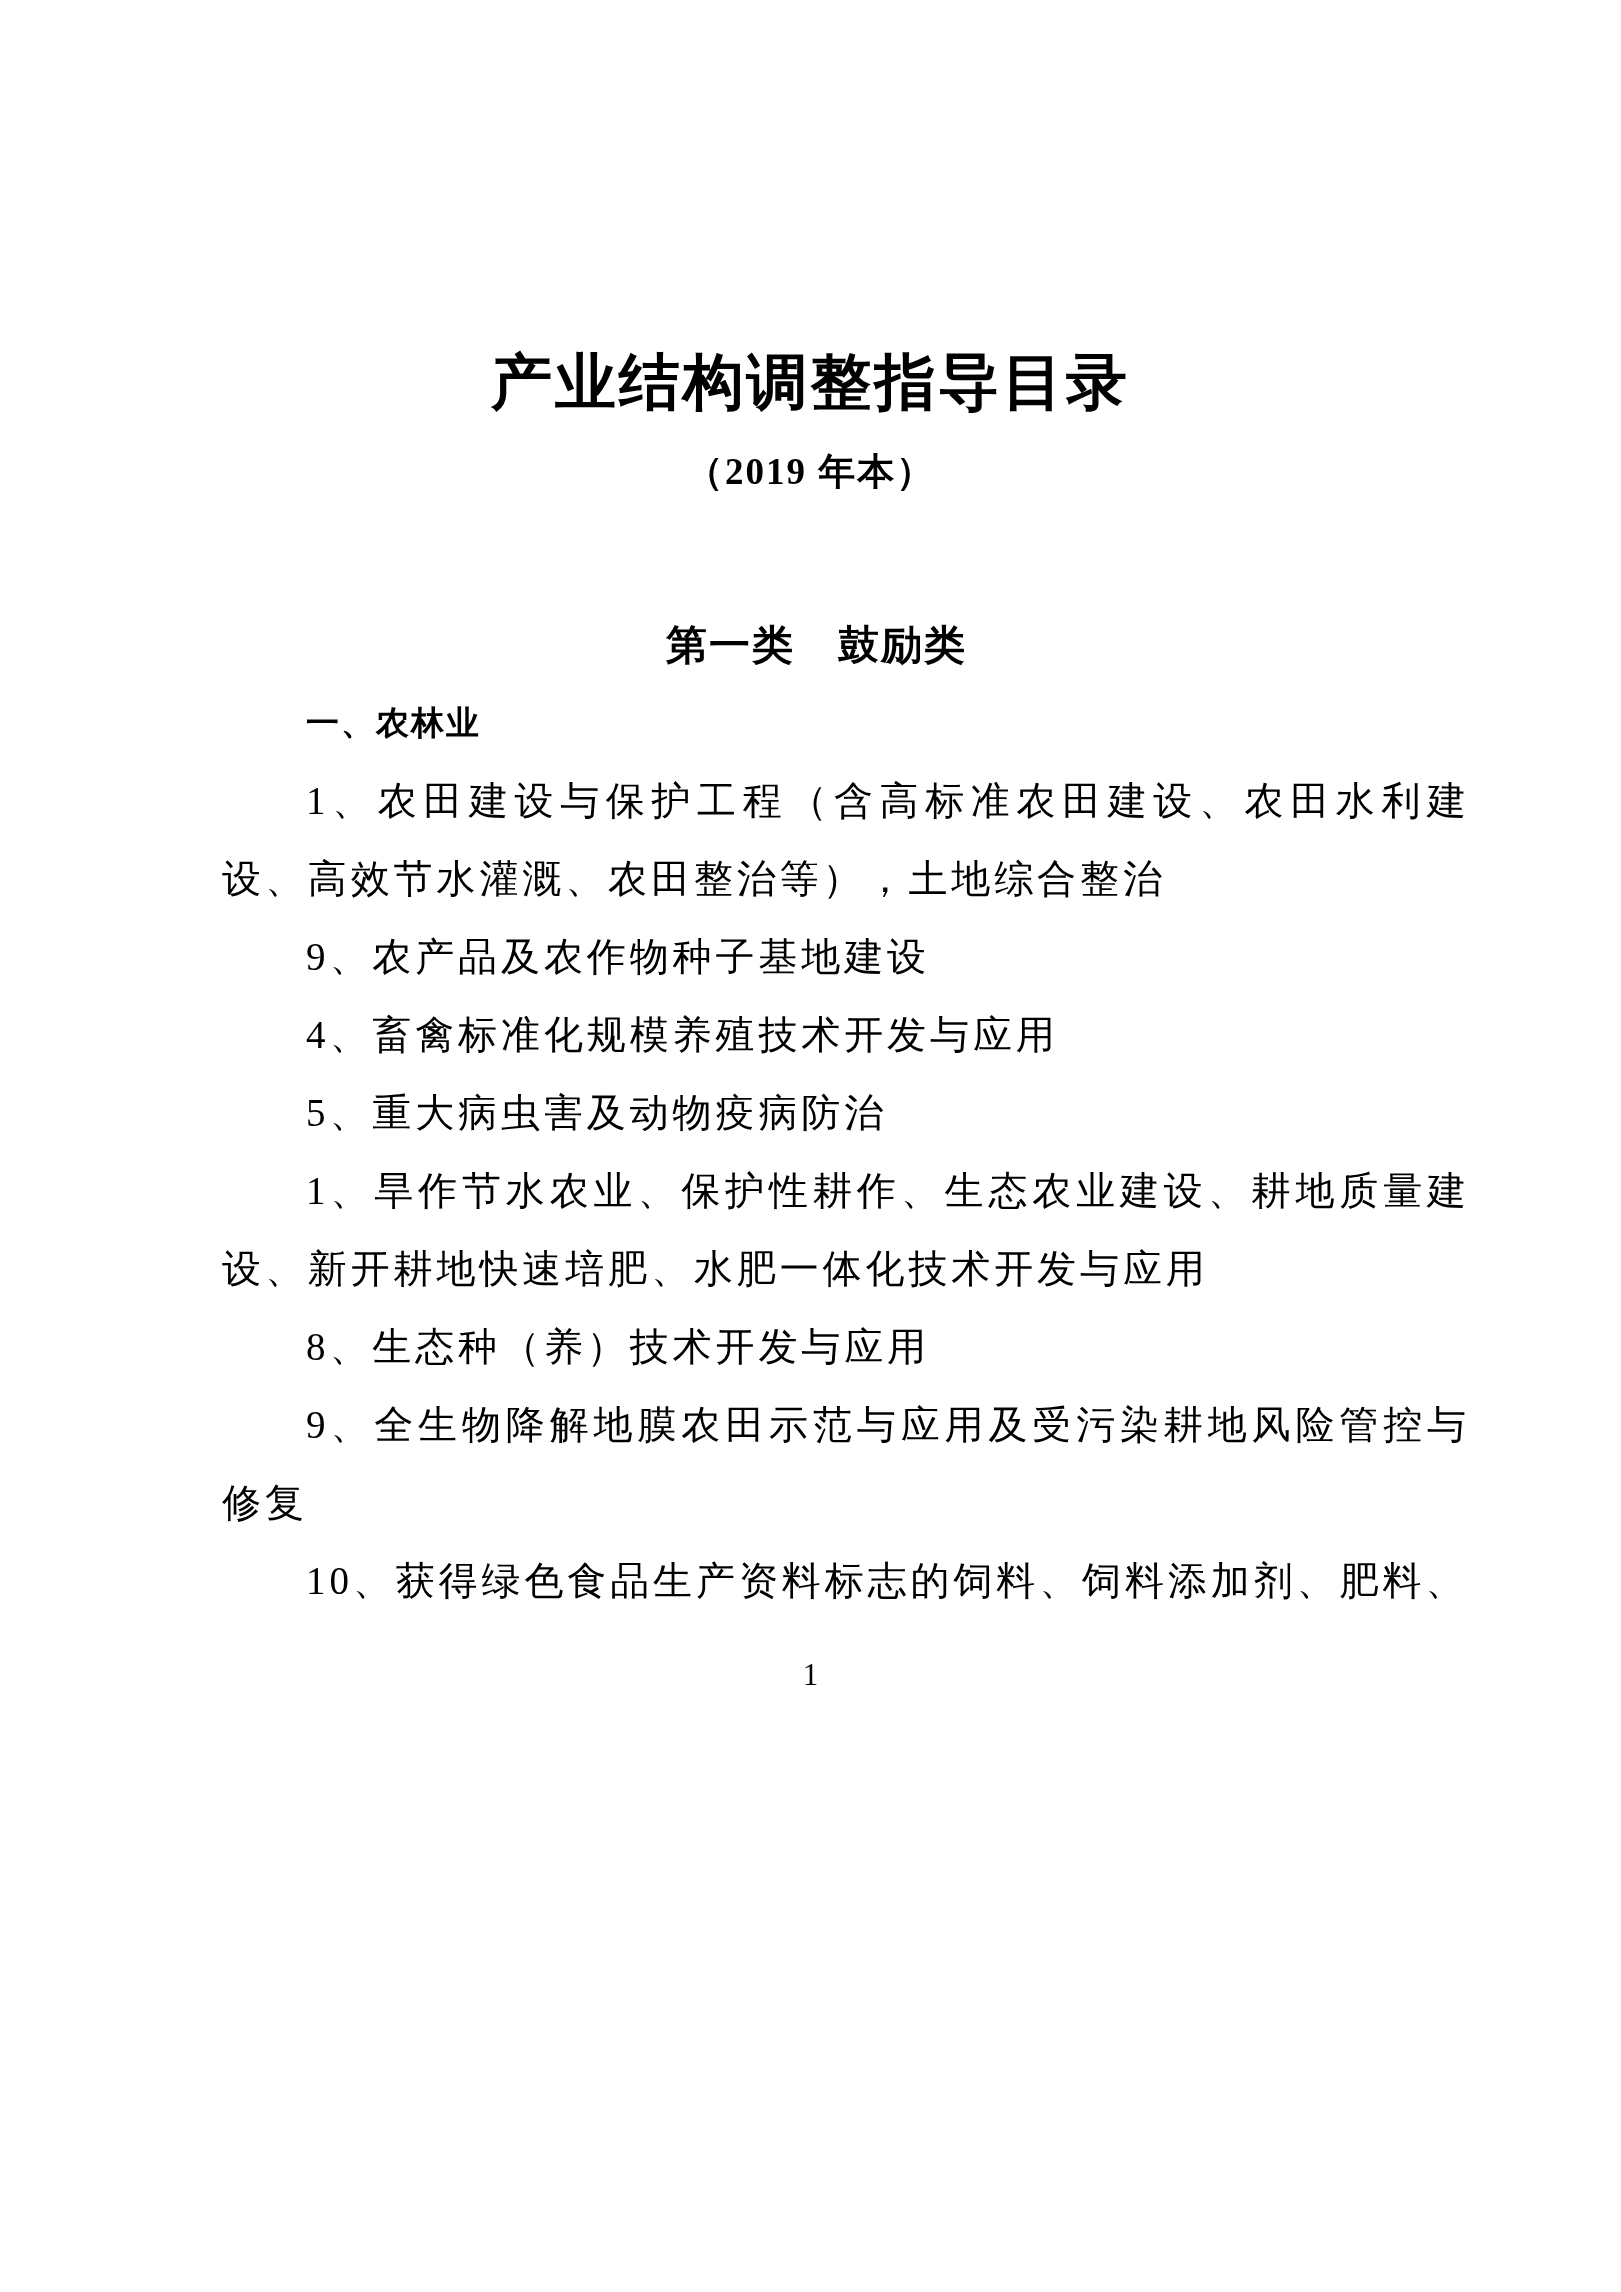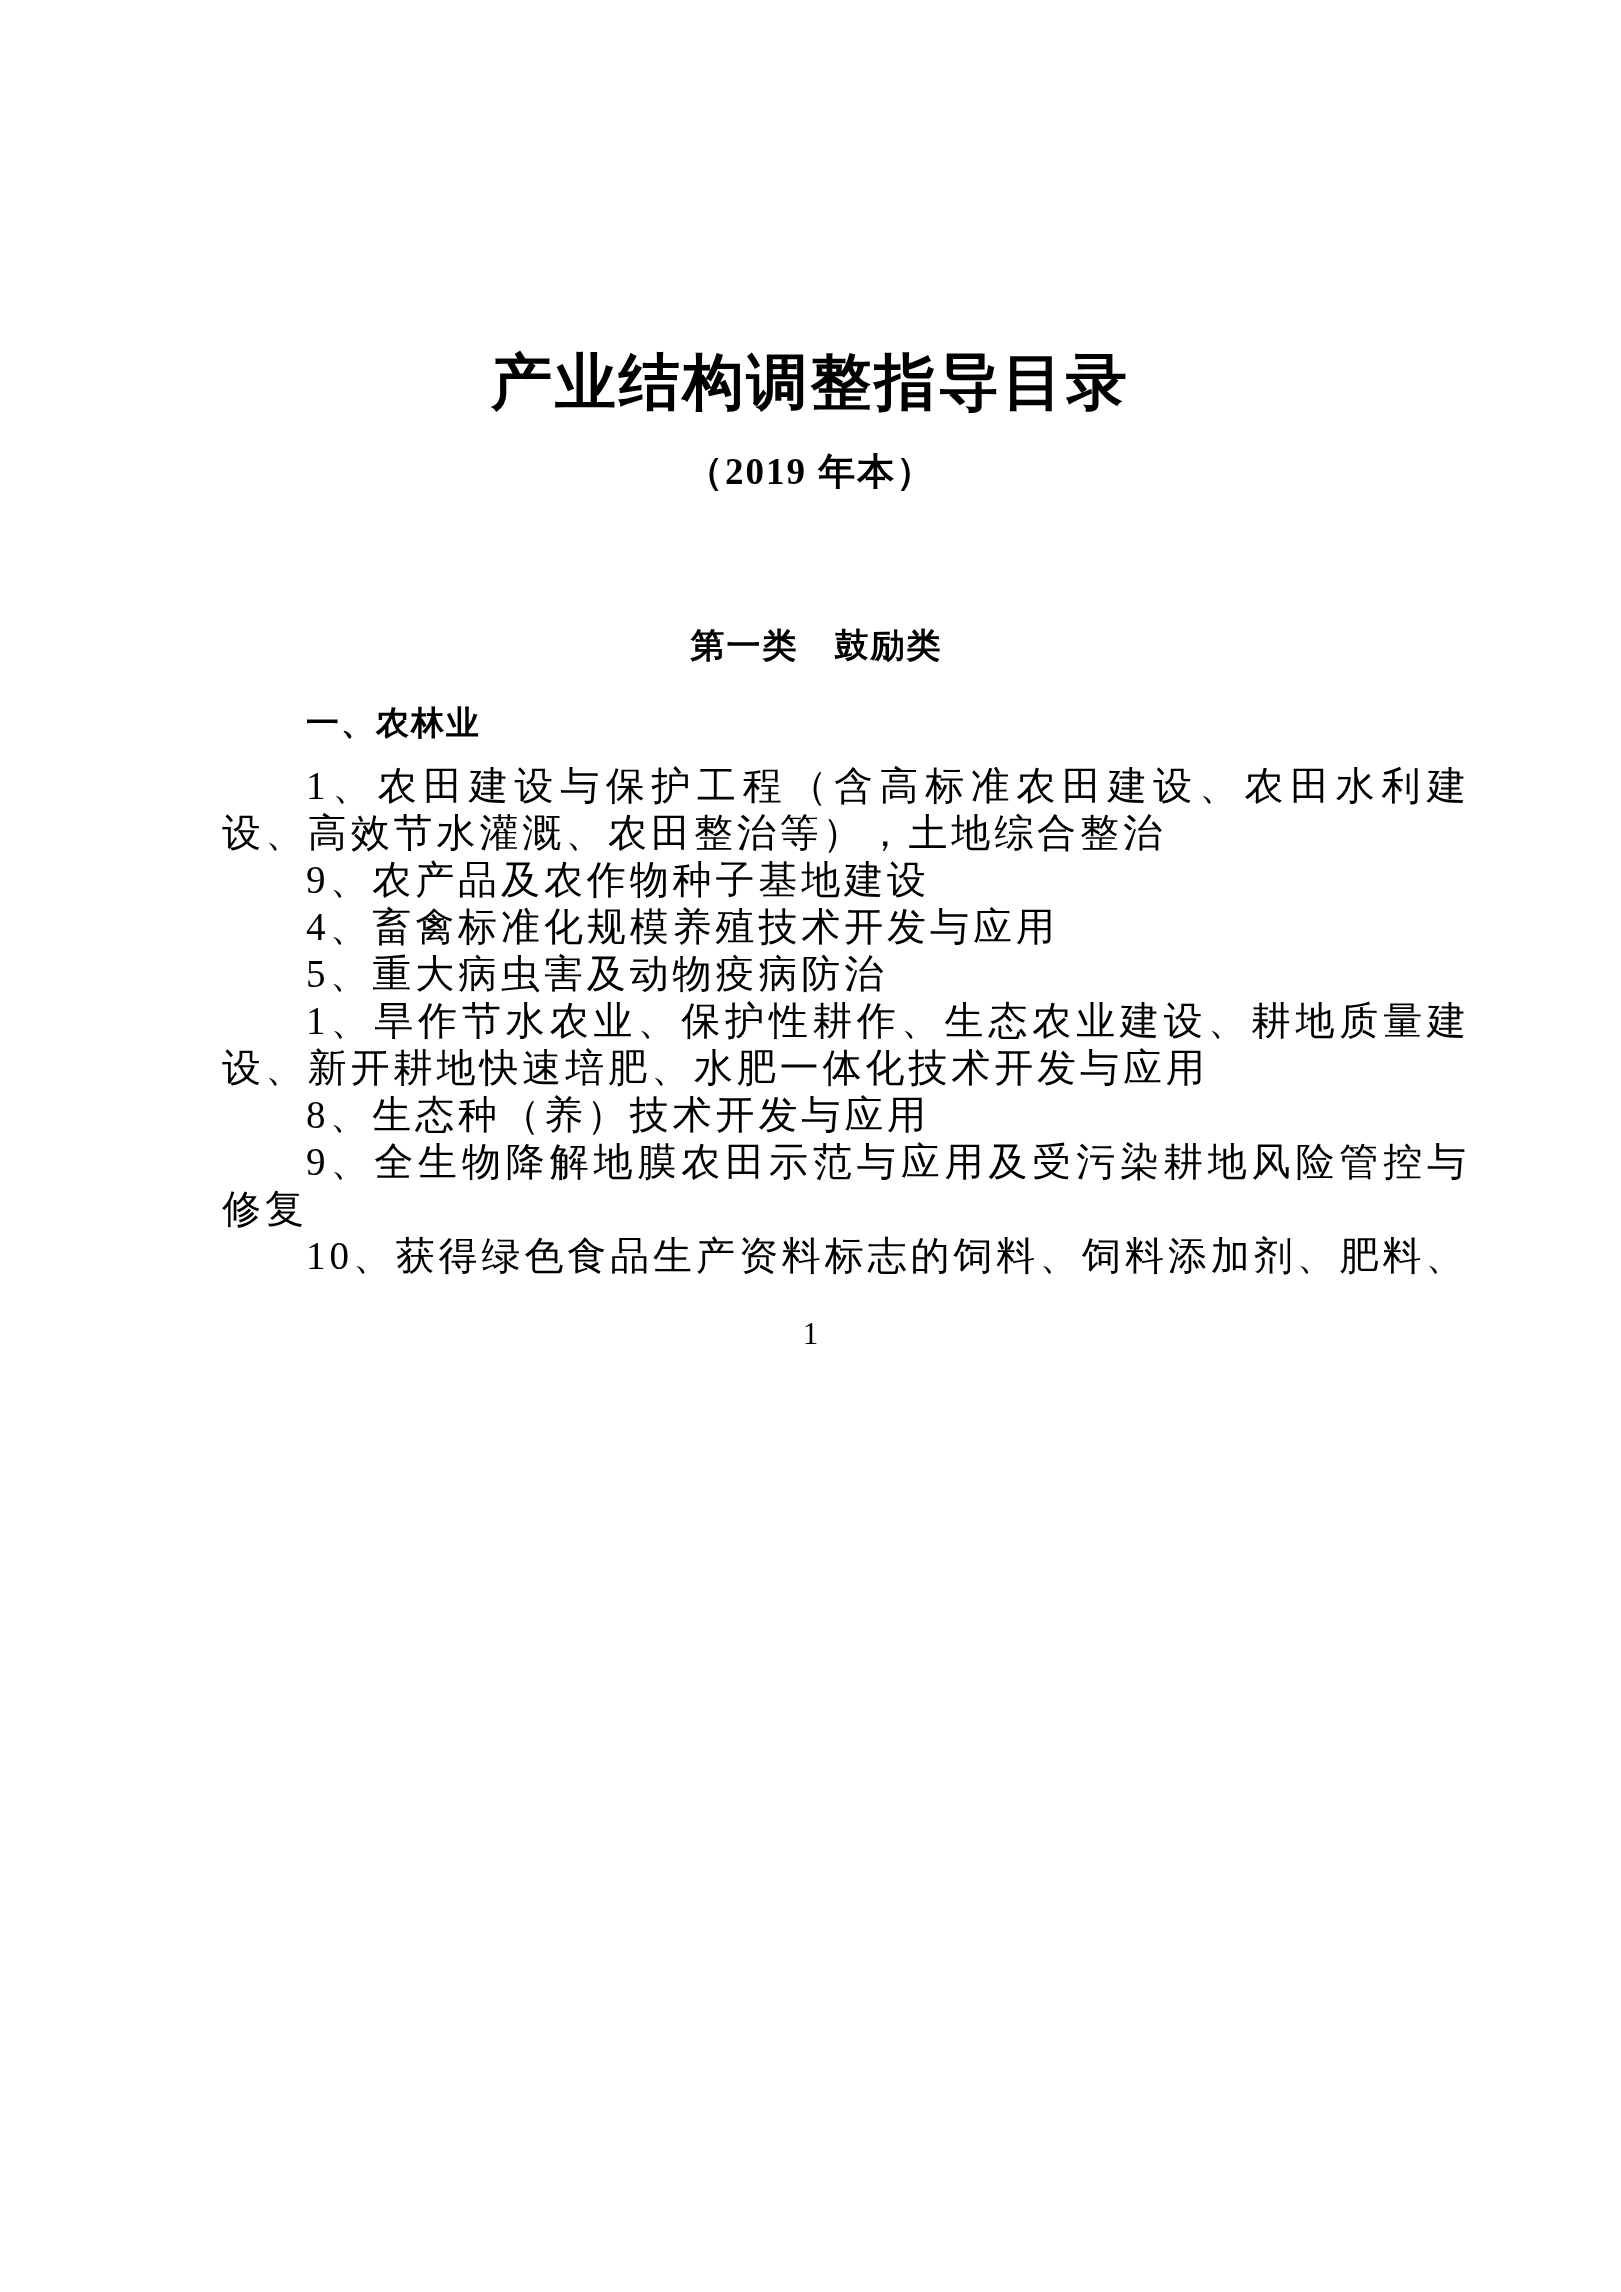--- a/index.html
+++ b/index.html
@@ -32,40 +32,40 @@
     font-size: 37px;
     line-height: 49px;
     letter-spacing: 2px;
     font-weight: 700;
   }
   .section-heading {
     margin: 110px 0 0 12px;
     text-align: center;
     font-family: "Liberation Sans", sans-serif;
     font-weight: 700;
-    font-size: 34px;
+    font-size: 41px;
     line-height: 78px;
     letter-spacing: 2px;
   }
   .content {
     padding: 0 151px 0 222px;
   }
   .category-heading {
     margin: 0;
     font-family: "Liberation Sans", sans-serif;
     font-weight: 700;
     font-size: 33px;
     line-height: 78px;
     text-indent: 84px;
     letter-spacing: 2px;
   }
   .catalog-item {
     margin: 0;
     font-size: 39px;
-    line-height: 47px;
+    line-height: 78px;
     letter-spacing: 3.9px;
     text-indent: 84px;
     text-align: justify;
   }
   .page-footer {
     margin-top: 35px;
     text-align: center;
     font-size: 31px;
     line-height: 39px;
   }

